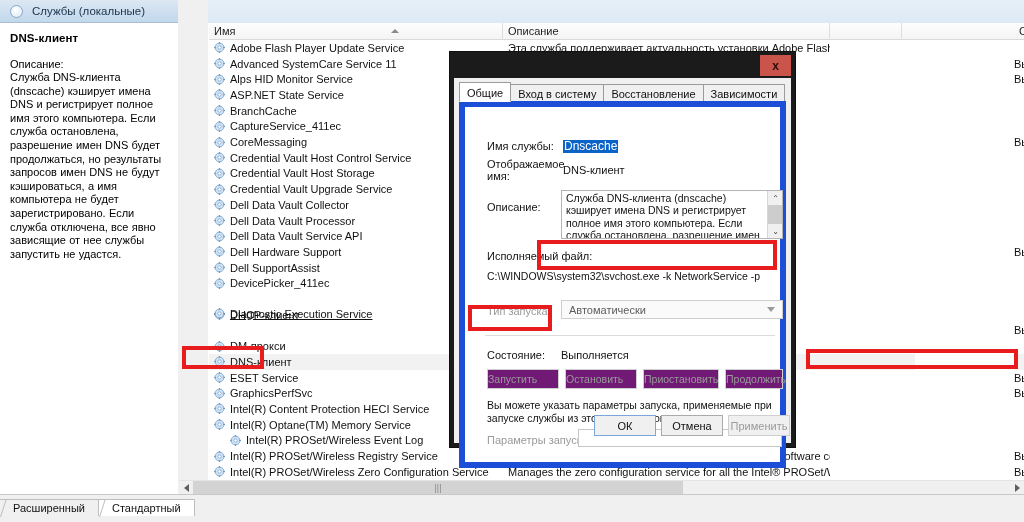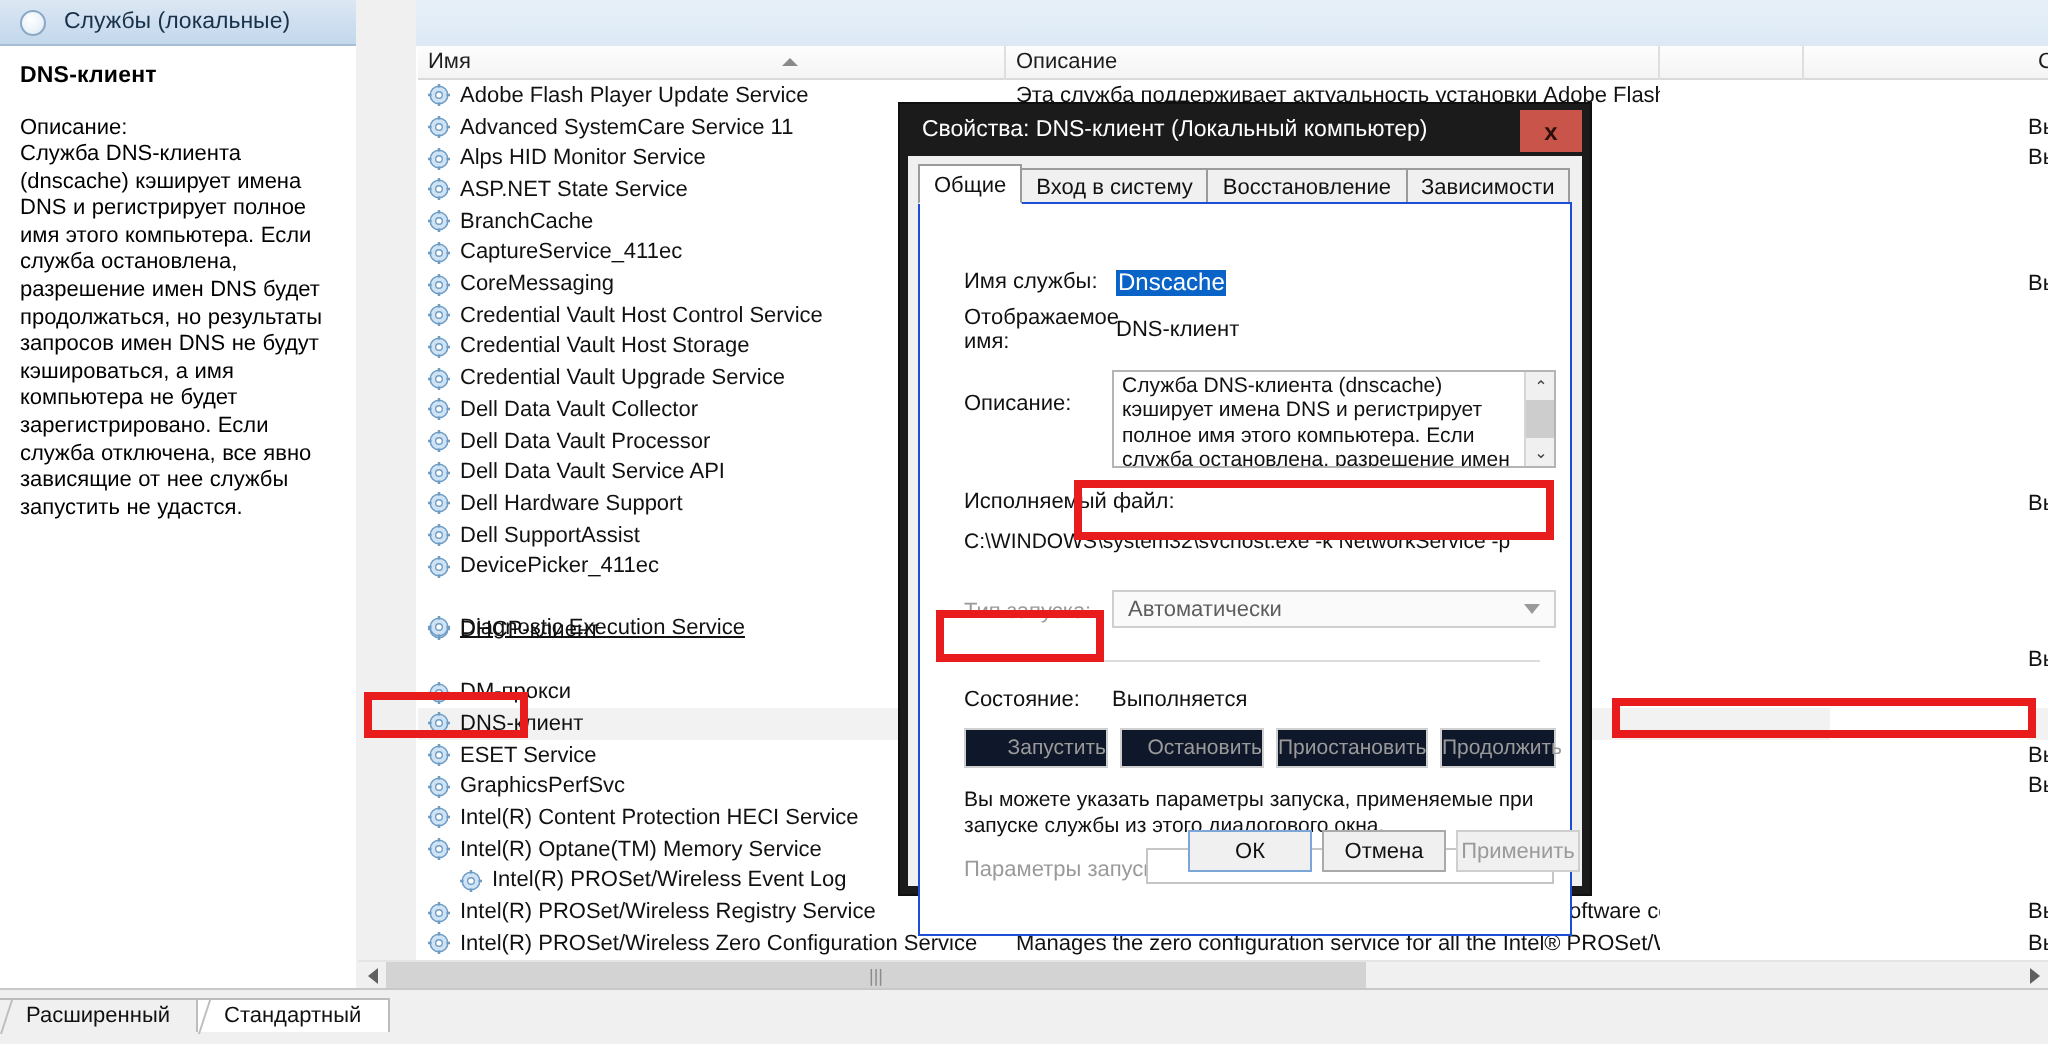--- a/index.html
+++ b/index.html
@@ -330,21 +330,21 @@
     line-height: 20px;
     border-bottom: 1px solid #fff;
     position: relative;
     z-index: 3;
   }
   #dlg-page {
     position: absolute;
     left: 5px; top: 23px;
     width: 327px; height: 367px;
     background: #ffffff;
-    border: 1px solid #1d4ed8;
+    border: 6px solid #1d4ed8;
   }
   .fl-label { font-size: 11px; color: #111; }
   .fl-label.dim { color: #9a9a9a; }
 
   #svcname-value {
     position: absolute;
     left: 98px; top: 33px;
     background: #0a64c8;
     color: #ffffff;
     font-size: 12px;
@@ -423,24 +423,24 @@
   }
 
   #status-label { position: absolute; left: 22px; top: 242px; }
   #status-value { position: absolute; left: 96px; top: 242px; font-size: 11px; color: #111; }
 
   .ctl-btn {
     position: absolute;
     top: 262px;
     height: 20px;
     line-height: 19px;
-    text-align: right;
+    text-align: left;
     font-size: 10.5px;
     color: #9a9a9a;
-    background: #0f172a;
+    background: #701a75;
     border: 1px solid #cfcfcf;
   }
   #btn-start  { left: 22px;  width: 72px; }
   #btn-stop   { left: 100px; width: 72px; }
   #btn-pause  { left: 178px; width: 76px; }
   #btn-resume { left: 260px; width: 58px; }
 
   #params-note {
     position: absolute;
     left: 22px; top: 292px;
@@ -1068,21 +1068,20 @@
       </div>
   </div>
 
   <div id="bottom-bar">
       <div class="btab">Расширенный</div>
       <div class="btab active">Стандартный</div>
     </div>
 
   <div id="dialog">
     <div id="dlg-titlebar">
-      <span id="dlg-title">Свойства: DNS-клиент (Локальный компьютер)</span>
       <div id="dlg-close">x</div>
     </div>
 
     <div id="dlg-body">
       <div id="dlg-tabs">
           <div class="dtab active">Общие</div>
           <div class="dtab">Вход в систему</div>
           <div class="dtab">Восстановление</div>
           <div class="dtab">Зависимости</div>
         </div>

